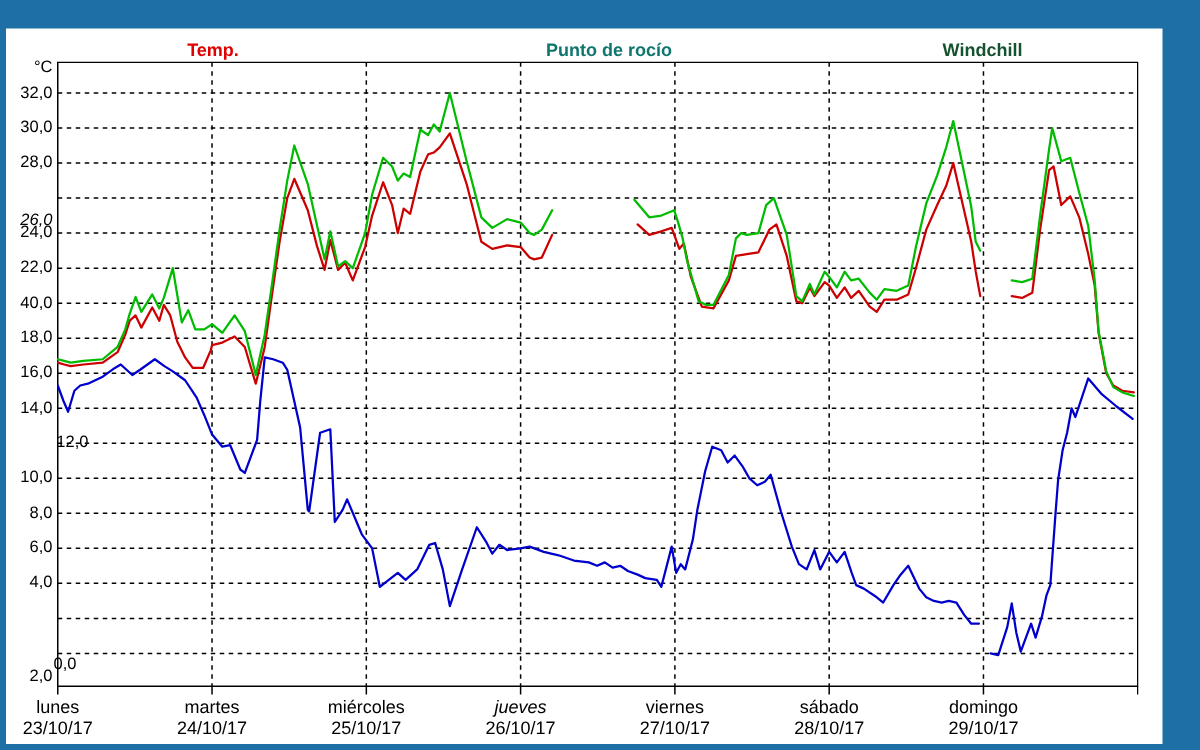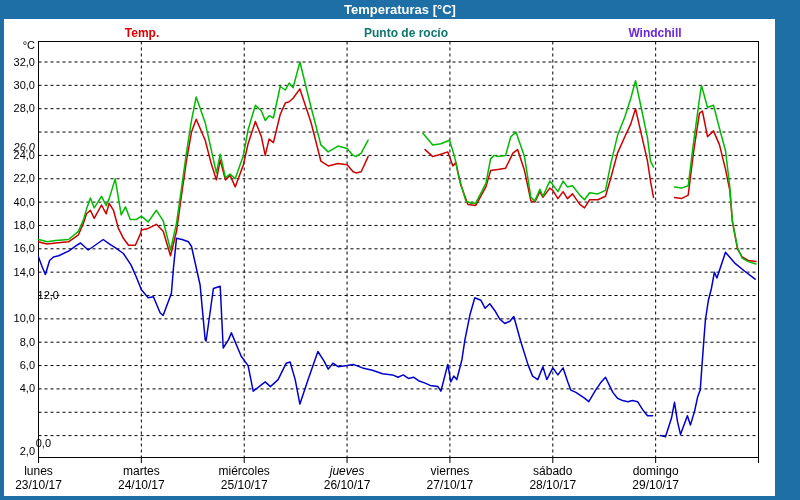--- a/index.html
+++ b/index.html
@@ -36,28 +36,25 @@
   .plot-svg{position:absolute;left:34px;top:22px;}
   .xlabel{
     position:absolute;width:110px;text-align:center;
     font-size:12px;color:#000;height:13px;line-height:13px;
   }
 </style>
 </head>
 <body>
 
 <div class="window">
-  <div class="titlebar">
-    <span>Temperaturas [°C]</span>
-  </div>
   <div class="content">
     <div id="legend">
         <div class="legend-item" style="left: 58px; color: rgb(224, 0, 0);">Temp.</div>
         <div class="legend-item" style="left: 322px; color: #0f766e;">Punto de rocío</div>
-        <div class="legend-item" style="left: 571px; color: #6d28d9;">Windchill</div>
+        <div class="legend-item" style="left: 571px; color: #14532d;">Windchill</div>
       </div>
     <div class="unit-label">°C</div>
     <div id="ylabels">
         <div class="ylabel" style="top: 36.5px;">32,0</div>
         <div class="ylabel" style="top: 59.85px;">30,0</div>
         <div class="ylabel" style="top: 83.2px;">28,0</div>
         <div class="ylabel" style="top: 122px; font-style: italic;">26,0</div>
         <div class="ylabel" style="top: 129.9px;">24,0</div>
         <div class="ylabel" style="top: 153.25px;">22,0</div>
         <div class="ylabel" style="top: 176.6px;">40,0</div>

